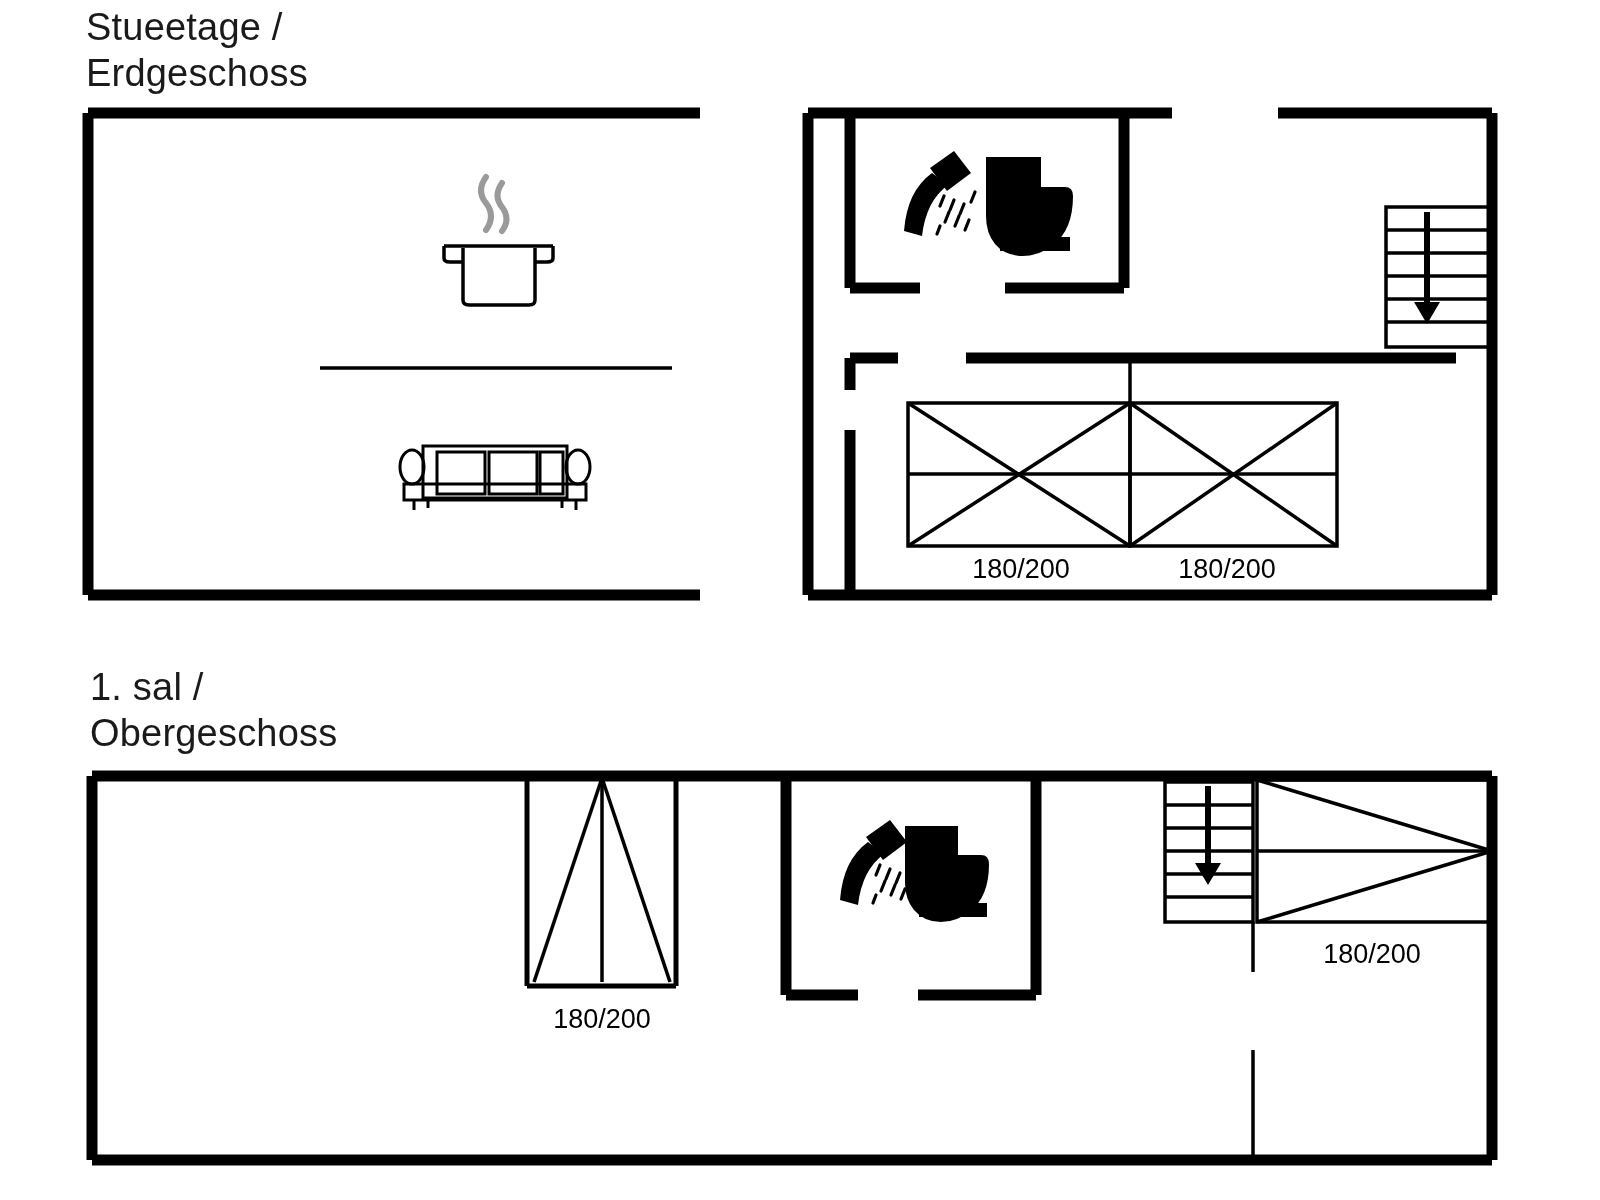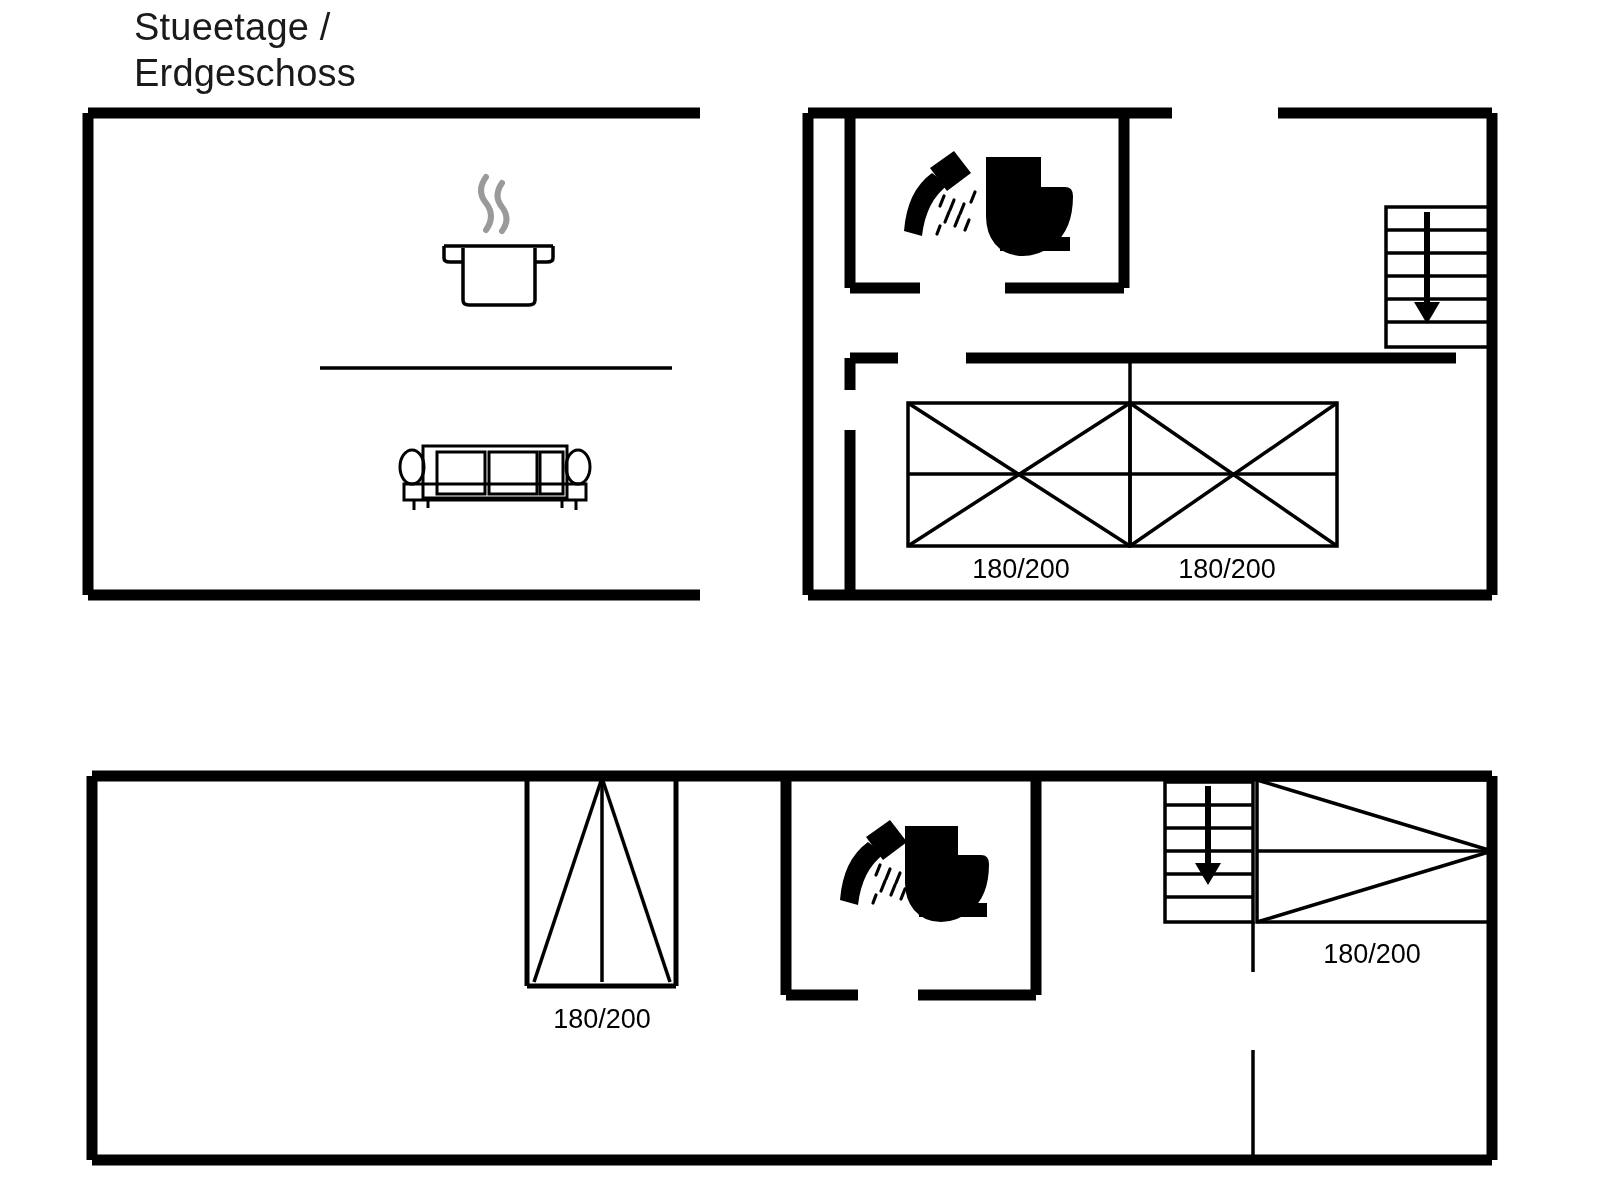--- a/index.html
+++ b/index.html
@@ -20,21 +20,20 @@
     width: 1600px;
     height: 1200px;
   }
   .floor-title {
     position: absolute;
     font-size: 38px;
     line-height: 1.22;
     color: #1a1a1a;
     white-space: pre-line;
     letter-spacing: 0.2px;
-    margin-left: 48px;
   }
   #title-ground { left: 86px; top: 4px; }
   #title-upper  { left: 90px; top: 664px; }
 
   svg.plan {
     position: absolute;
     left: 0;
     top: 0;
     width: 1600px;
     height: 1200px;
@@ -48,20 +47,22 @@
   .bedlabel  { font-family: "Liberation Sans", sans-serif; font-size: 27px; fill: #000; text-anchor: middle; }
 </style>
 </head>
 <body>
 
 <div id="floorplan-root">
 
   <div class="floor-title" id="title-ground">Stueetage /
 Erdgeschoss</div>
 
+  <div class="floor-title" id="title-upper">1. sal /
+Obergeschoss</div>
 
   <svg class="plan" viewBox="0 0 1600 1200">
 
     <g>
 
       <g>
         <path class="wall" d="M 88 113 L 700 113"></path>
         <path class="wall" d="M 808 113 L 1172 113"></path>
         <path class="wall" d="M 1278 113 L 1492 113"></path>
         <path class="wall" d="M 88 113 L 88 595"></path>

